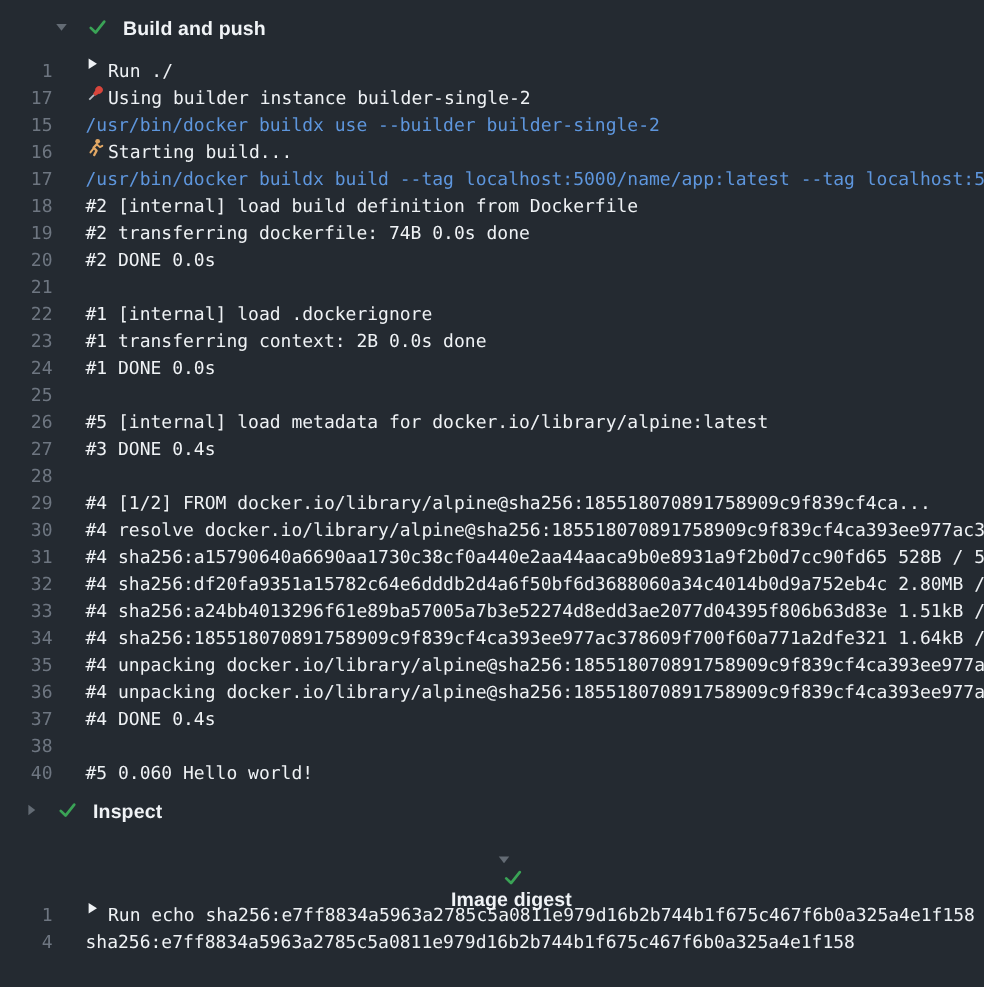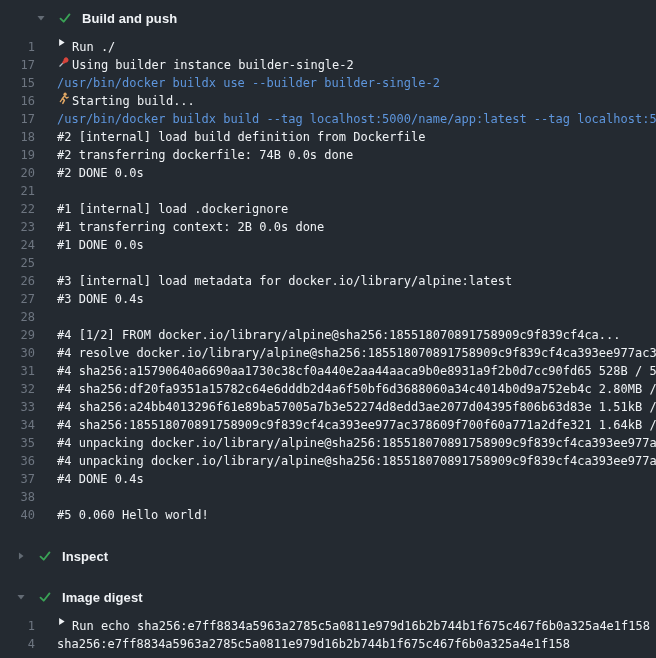--- a/index.html
+++ b/index.html
@@ -11,22 +11,22 @@
     font-family: "Liberation Sans", sans-serif;
   }
   .section-header {
     display: flex;
     align-items: center;
     height: 26px;
     padding-left: 16px;
     cursor: pointer;
   }
   #sec-build .section-header  { margin-top: 5px; padding-left: 36px; }
-  #sec-inspect .section-header{ margin-top: 19px; }
-  #sec-digest .section-header { margin-top: 8px; }
+  #sec-inspect .section-header{ margin-top: 3px; }
+  #sec-digest .section-header { margin-top: 8px; flex-direction: column; }
   .caret {
     width: 10px;
     display: inline-flex;
     justify-content: center;
     align-items: center;
     flex: none;
   }
   .caret svg path { fill: var(--caret, #636b74); }
   .check {
     margin-left: 12px;
@@ -112,21 +112,21 @@
               </svg></span><span class="txt">Starting build...</span></span></div>
         <div class="row"><span class="num">17</span><span class="content cmd"><span class="txt">/usr/bin/docker buildx build --tag localhost:5000/name/app:latest --tag localhost:5000</span></span></div>
         <div class="row"><span class="num">18</span><span class="content"><span class="txt">#2 [internal] load build definition from Dockerfile</span></span></div>
         <div class="row"><span class="num">19</span><span class="content"><span class="txt">#2 transferring dockerfile: 74B 0.0s done</span></span></div>
         <div class="row"><span class="num">20</span><span class="content"><span class="txt">#2 DONE 0.0s</span></span></div>
         <div class="row"><span class="num">21</span><span class="content"><span class="txt"></span></span></div>
         <div class="row"><span class="num">22</span><span class="content"><span class="txt">#1 [internal] load .dockerignore</span></span></div>
         <div class="row"><span class="num">23</span><span class="content"><span class="txt">#1 transferring context: 2B 0.0s done</span></span></div>
         <div class="row"><span class="num">24</span><span class="content"><span class="txt">#1 DONE 0.0s</span></span></div>
         <div class="row"><span class="num">25</span><span class="content"><span class="txt"></span></span></div>
-        <div class="row"><span class="num">26</span><span class="content"><span class="txt">#3 [internal] load metadata for docker.io/library/alpine:latest</span></span></div>
+        <div class="row"><span class="num">26</span><span class="content"><span class="txt">#5 [internal] load metadata for docker.io/library/alpine:latest</span></span></div>
         <div class="row"><span class="num">27</span><span class="content"><span class="txt">#3 DONE 0.4s</span></span></div>
         <div class="row"><span class="num">28</span><span class="content"><span class="txt"></span></span></div>
         <div class="row"><span class="num">29</span><span class="content"><span class="txt">#4 [1/2] FROM docker.io/library/alpine@sha256:185518070891758909c9f839cf4ca...</span></span></div>
         <div class="row"><span class="num">30</span><span class="content"><span class="txt">#4 resolve docker.io/library/alpine@sha256:185518070891758909c9f839cf4ca393ee977ac378609f700f60a771a2dfe321</span></span></div>
         <div class="row"><span class="num">31</span><span class="content"><span class="txt">#4 sha256:a15790640a6690aa1730c38cf0a440e2aa44aaca9b0e8931a9f2b0d7cc90fd65 528B / 528B done</span></span></div>
         <div class="row"><span class="num">32</span><span class="content"><span class="txt">#4 sha256:df20fa9351a15782c64e6dddb2d4a6f50bf6d3688060a34c4014b0d9a752eb4c 2.80MB / 2.80MB done</span></span></div>
         <div class="row"><span class="num">33</span><span class="content"><span class="txt">#4 sha256:a24bb4013296f61e89ba57005a7b3e52274d8edd3ae2077d04395f806b63d83e 1.51kB / 1.51kB done</span></span></div>
         <div class="row"><span class="num">34</span><span class="content"><span class="txt">#4 sha256:185518070891758909c9f839cf4ca393ee977ac378609f700f60a771a2dfe321 1.64kB / 1.64kB done</span></span></div>
         <div class="row"><span class="num">35</span><span class="content"><span class="txt">#4 unpacking docker.io/library/alpine@sha256:185518070891758909c9f839cf4ca393ee977ac378609f700f60a771a2dfe321</span></span></div>
         <div class="row"><span class="num">36</span><span class="content"><span class="txt">#4 unpacking docker.io/library/alpine@sha256:185518070891758909c9f839cf4ca393ee977ac378609f700f60a771a2dfe321 done</span></span></div>

